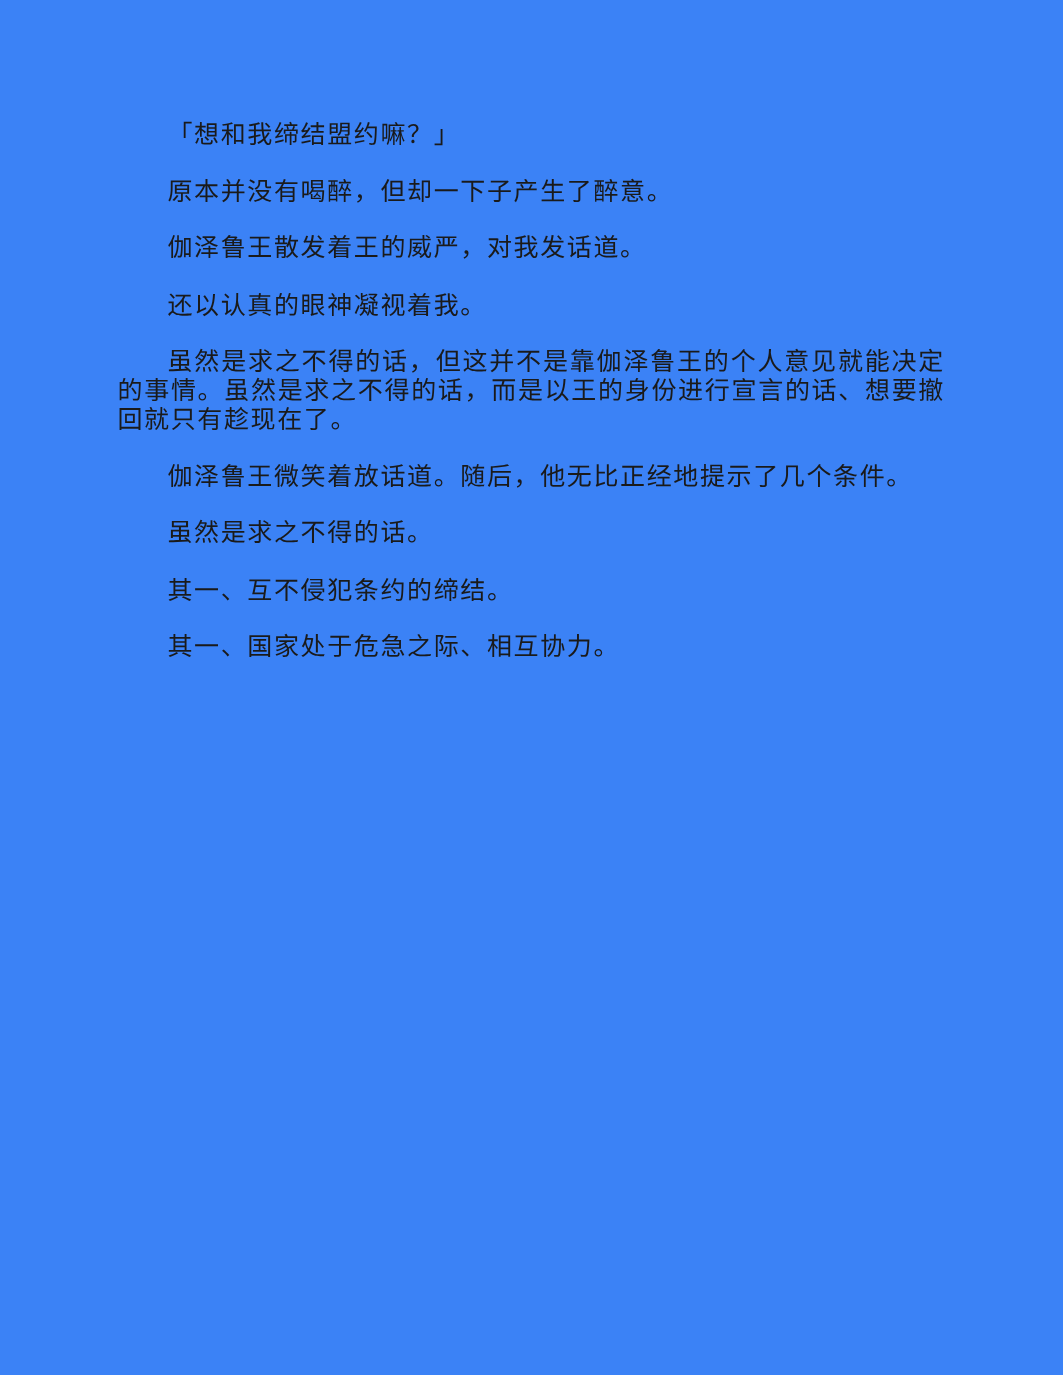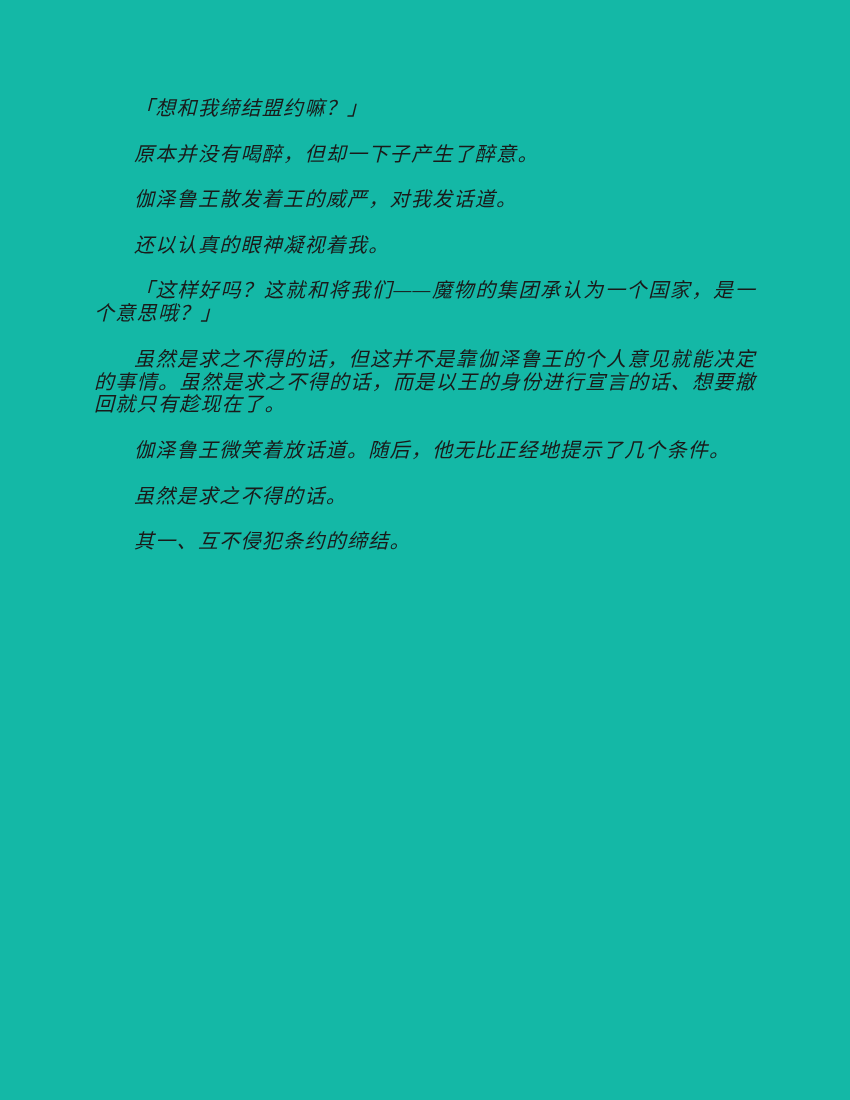--- a/index.html
+++ b/index.html
@@ -12,22 +12,21 @@
     background: #ffffff;
     overflow: hidden;
     position: relative;
   }
   .page {
     position: absolute;
     left: 0;
     top: 0;
     width: 850px;
     height: 1100px;
-    background: #14b8a6;
-    font-style: italic;
+    background: #3b82f6;
   }
   .doc-body {
     position: absolute;
     left: 94px;
     top: 97px;
     width: 662px;
     color: #1a1a1a;
     font-family: "Liberation Serif", "DejaVu Serif", serif;
     font-size: 20px;
     line-height: 22.8px;
@@ -45,19 +44,19 @@
 </style>
 </head>
 <body>
 
 <div class="page">
   <div class="doc-body">
     <p>「想和我缔结盟约嘛？」</p>
     <p>原本并没有喝醉，但却一下子产生了醉意。</p>
     <p>伽泽鲁王散发着王的威严，对我发话道。</p>
     <p>还以认真的眼神凝视着我。</p>
-    <p>「这样好吗？这就和将我们——魔物的集团承认为一个国家，是一个意思哦？」</p>
     <p>虽然是求之不得的话，但这并不是靠伽泽鲁王的个人意见就能决定的事情。虽然是求之不得的话，而是以王的身份进行宣言的话、想要撤回就只有趁现在了。</p>
     <p>伽泽鲁王微笑着放话道。随后，他无比正经地提示了几个条件。</p>
     <p>虽然是求之不得的话。</p>
     <p>其一、互不侵犯条约的缔结。</p>
+    <p>其一、国家处于危急之际、相互协力。</p>
   </div>
 </div>
 
 </body></html>

